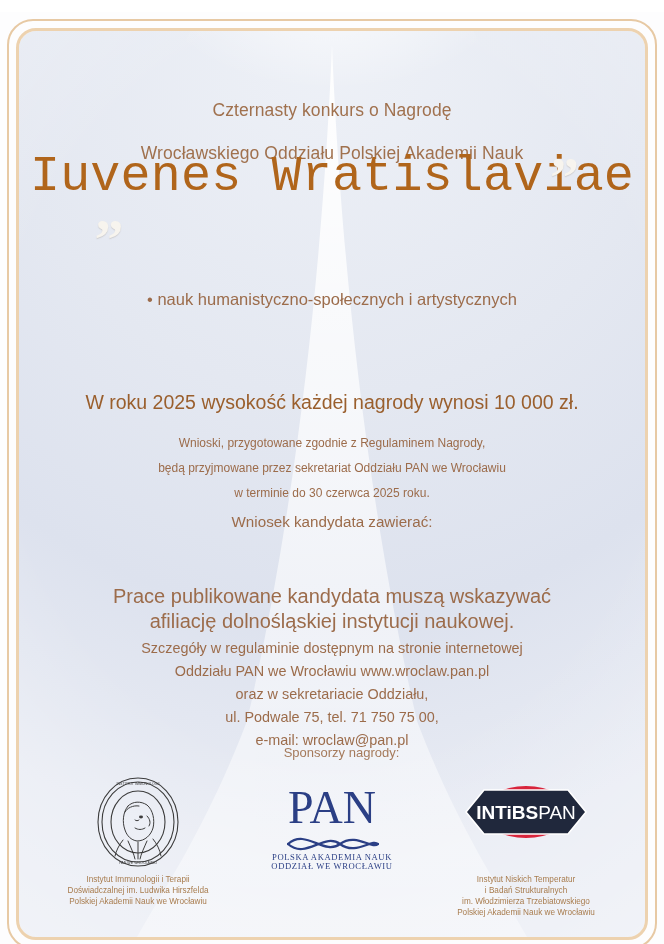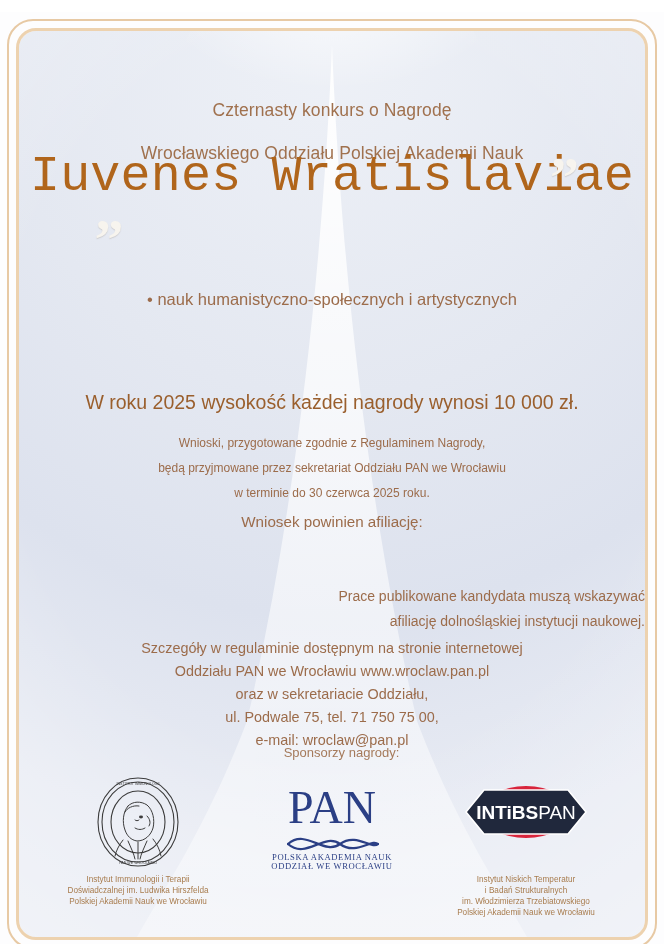--- a/index.html
+++ b/index.html
@@ -132,21 +132,21 @@
   .block p { margin: 0; }
 
   .lead      { font-size: 16.5px; line-height: 25px; color: #9c6c4b; }
   .bullets-a { font-size: 16.5px; line-height: 26px; color: #9c6c4b; }
   .note      { font-size: 14.2px; line-height: 24px; color: #a1765a; }
   .amount    { font-size: 19.5px; line-height: 26px; color: #9a5f2d; font-weight: 400; }
   .apply     { font-size: 12px; line-height: 25px; color: #9c6c4b; }
   .req-head  { font-size: 15.2px; line-height: 25px; color: #9c6c4b; }
   .req       { font-size: 14.6px; line-height: 25px; color: #9c6c4b; }
   .req.bold  { font-weight: 700; color: #8f5f3e; }
-  .affil     { font-size: 14px; line-height: 25px; color: #9c6c4b; text-align: right; }
+  .affil     { font-size: 20px; line-height: 25px; color: #9c6c4b; }
   .contact   { font-size: 14.4px; line-height: 23px; color: #9c6c4b; }
   .sponsors-label { font-size: 13px; line-height: 20px; color: #a57a5b; }
 
   
   .logos {
     position: absolute;
     left: 0;
     top: 745px;
     width: 626px;
     height: 160px;
@@ -222,21 +222,21 @@
         <p>W roku 2025 wysokość każdej nagrody wynosi 10 000 zł.</p>
       </div>
 
       <div class="block apply" style="top:400px;">
         <p>Wnioski, przygotowane zgodnie z Regulaminem Nagrody,</p>
         <p>będą przyjmowane przez sekretariat Oddziału PAN we Wrocławiu</p>
         <p>w terminie do 30 czerwca 2025 roku.</p>
       </div>
 
       <div class="block req-head" style="top:478px;">
-        <p>Wniosek powinien afiliację:</p>
+        <p>Wniosek kandydata zawierać:</p>
       </div>
 
       <div class="block affil" style="top:553px;">
         <p>Prace publikowane kandydata muszą wskazywać</p>
         <p>afiliację dolnośląskiej instytucji naukowej.</p>
       </div>
 
       <div class="block contact" style="top:606px;">
         <p>Szczegóły w regulaminie dostępnym na stronie internetowej</p>
         <p>Oddziału PAN we Wrocławiu www.wroclaw.pan.pl</p>

